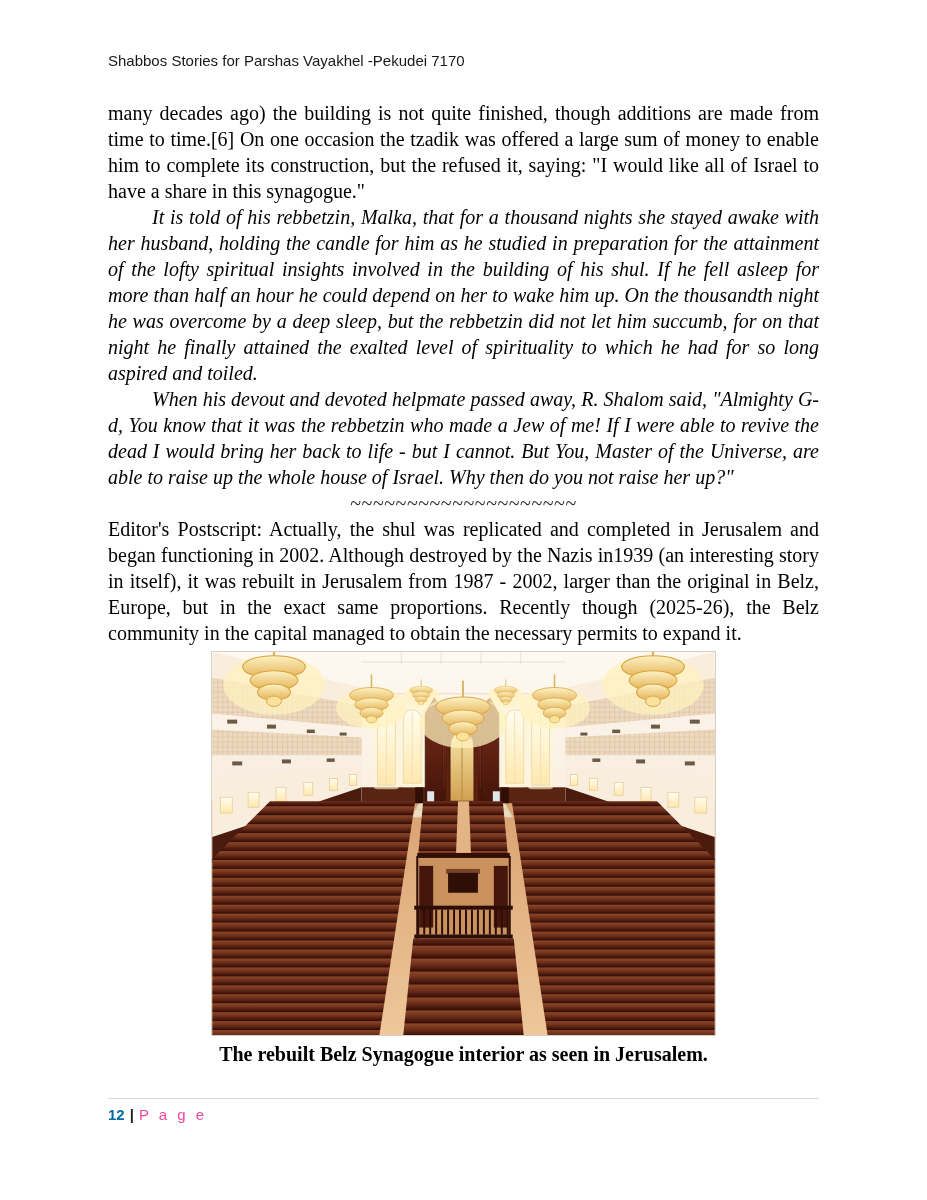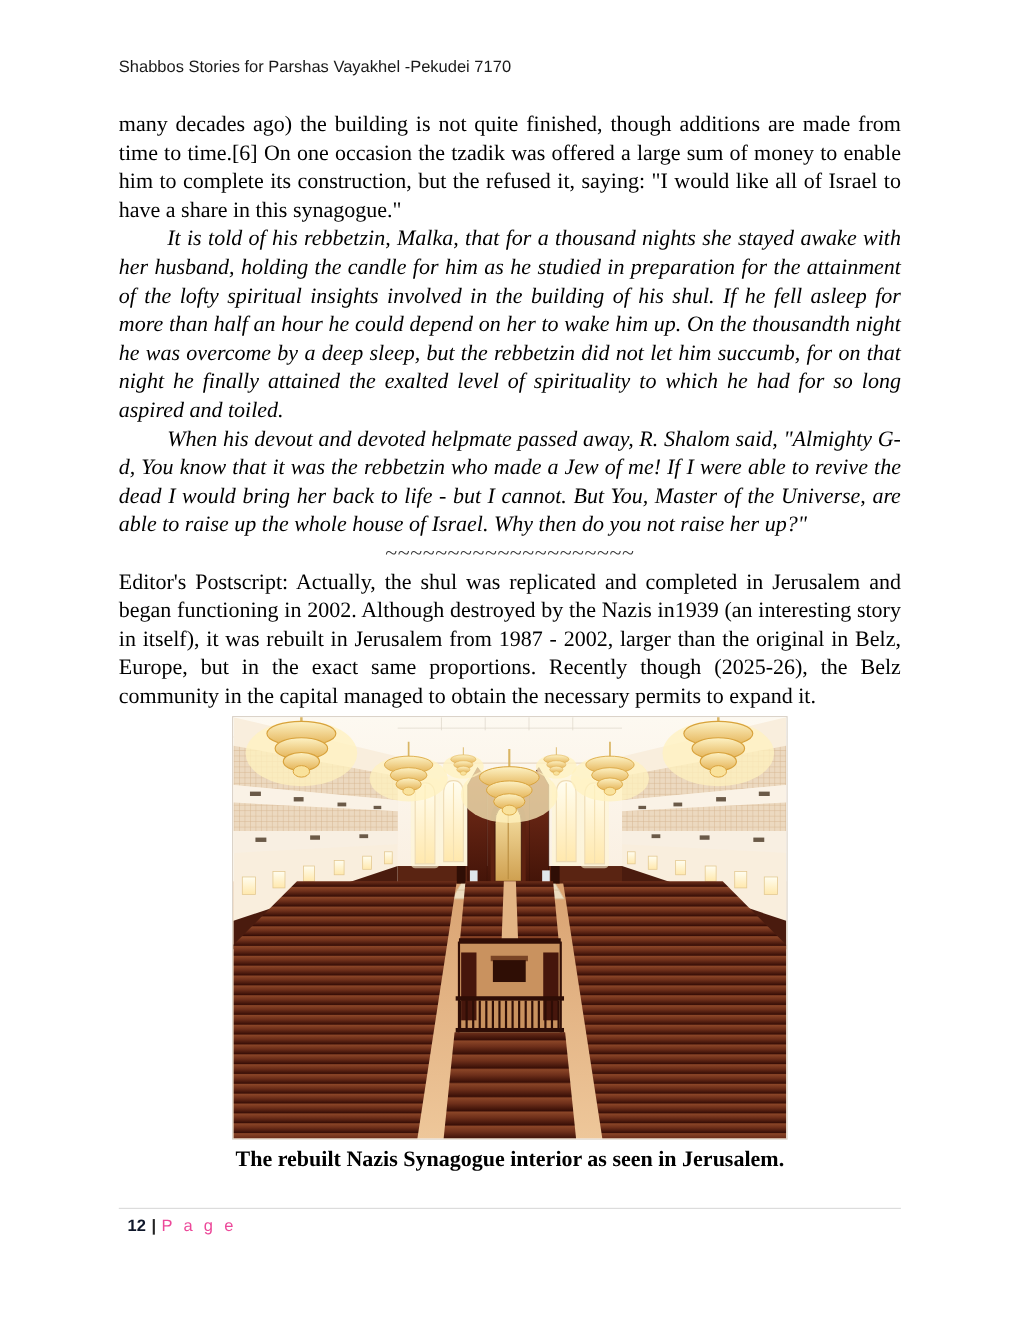--- a/index.html
+++ b/index.html
@@ -35,21 +35,21 @@
     text-align:center;font-weight:bold;font-size:20px;
     margin-top:5px;text-indent:0;
   }
   .doc-footer{
     position:absolute;left:108px;right:108px;top:1098px;
     border-top:1px solid #d9d9d9;
     padding-top:7px;
     font-family:"Liberation Sans",sans-serif;
     font-size:15px;
   }
-  .doc-footer .num{font-weight:bold;color:#0f172a;margin-left:8px;}
+  .doc-footer .num{font-weight:bold;color:#0369a1;}
   .doc-footer .bar{font-weight:bold;color:#222;margin:0 5px;}
   .doc-footer .lbl{color:#ec4899;letter-spacing:3px;}
 </style>
 </head>
 <body>
 
 <div class="page">
 
   <div class="doc-header">Shabbos Stories for Parshas Vayakhel -Pekudei 7170</div>
 
@@ -209,21 +209,21 @@
             <line x1="267" y1="259" x2="267" y2="284"></line>
               <line x1="273" y1="259" x2="273" y2="284"></line>
             <line x1="279" y1="259" x2="279" y2="284"></line>
               <line x1="285" y1="259" x2="285" y2="284"></line>
             <line x1="291" y1="259" x2="291" y2="284"></line>
               <line x1="297" y1="259" x2="297" y2="284"></line>
           </g>
           <rect x="203" y="284" width="99" height="4" fill="#2e0d06"></rect>
         </g>
       </svg>
-      <div class="caption">The rebuilt Nazis Synagogue interior as seen in Jerusalem.</div>
+      <div class="caption">The rebuilt Belz Synagogue interior as seen in Jerusalem.</div>
     </div>
   </div>
 
   <div class="doc-footer">
     <span class="num">12</span><span class="bar">|</span><span class="lbl">P a g e</span>
   </div>
 
 </div>
 
 </body></html>

